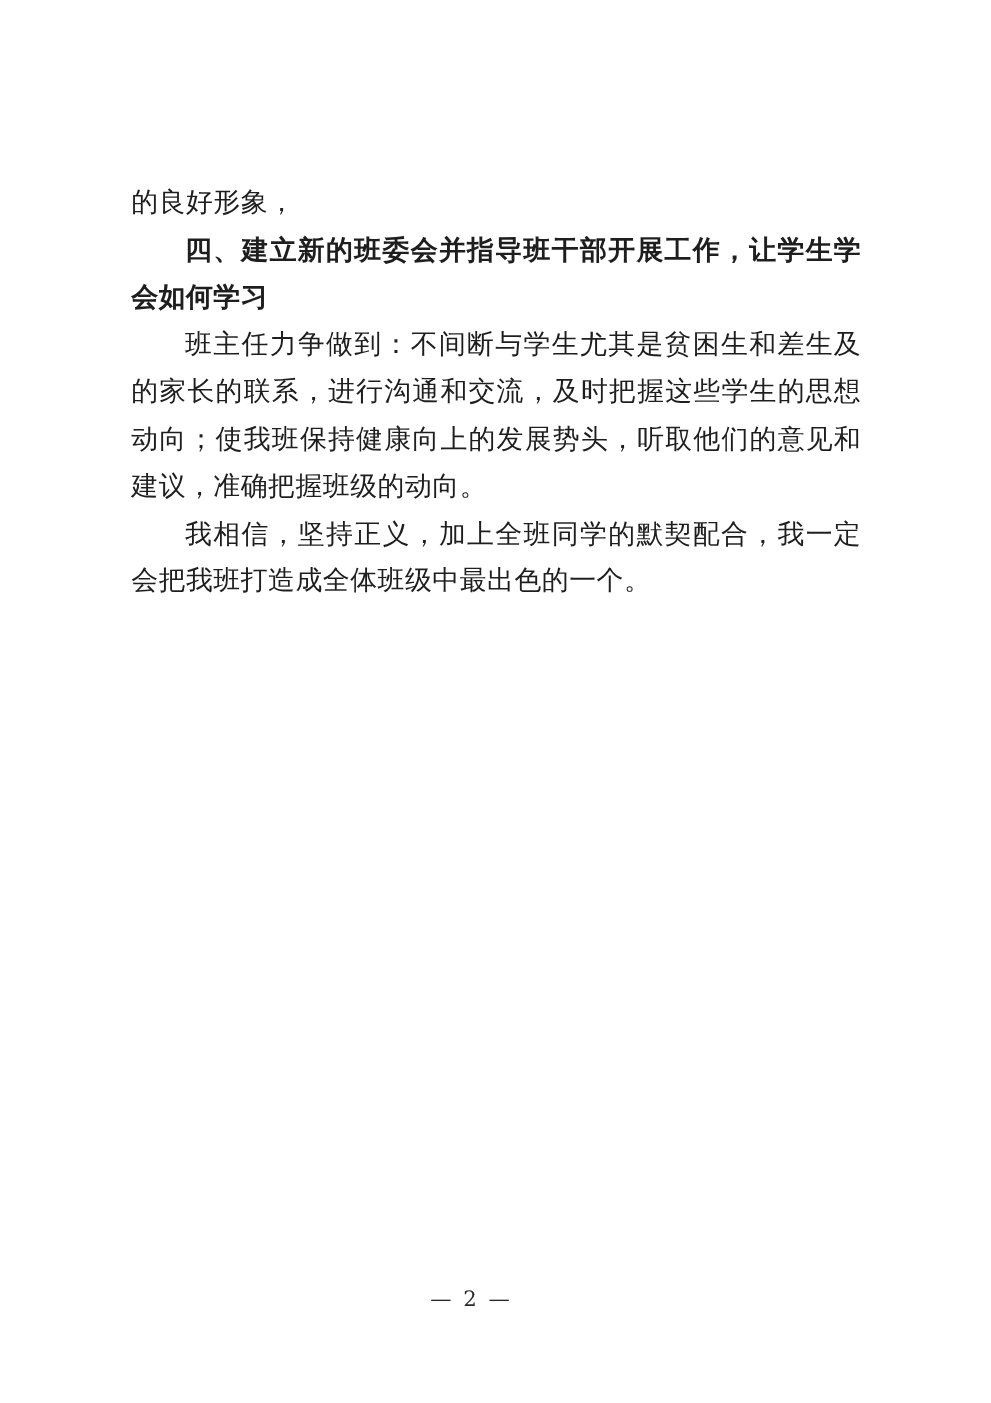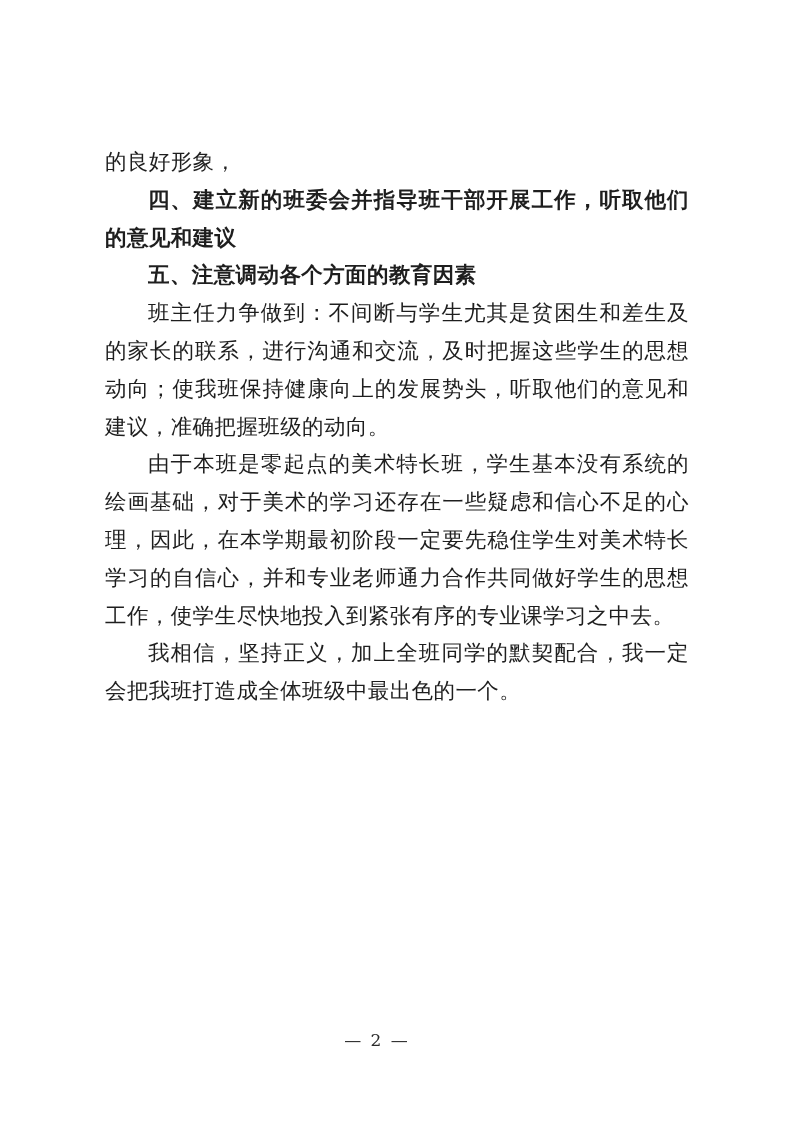--- a/index.html
+++ b/index.html
@@ -51,22 +51,20 @@
     font-family: "DejaVu Serif", "Liberation Serif", serif;
     letter-spacing: 2px;
   }
 </style>
 </head>
 <body>
 
 <div class="page">
   <div class="content">
     <p>的良好形象，</p>
-    <p class="heading indent">四、建立新的班委会并指导班干部开展工作，听取他们的意见和建议</p>
-    <p class="heading indent">五、注意调动各个方面的教育因素</p>
+    <p class="heading indent">四、建立新的班委会并指导班干部开展工作，让学生学会如何学习</p>
     <p class="indent">班主任力争做到：不间断与学生尤其是贫困生和差生及的家长的联系，进行沟通和交流，及时把握这些学生的思想动向；使我班保持健康向上的发展势头，听取他们的意见和建议，准确把握班级的动向。</p>
-    <p class="indent">由于本班是零起点的美术特长班，学生基本没有系统的绘画基础，对于美术的学习还存在一些疑虑和信心不足的心理，因此，在本学期最初阶段一定要先稳住学生对美术特长学习的自信心，并和专业老师通力合作共同做好学生的思想工作，使学生尽快地投入到紧张有序的专业课学习之中去。</p>
     <p class="indent">我相信，坚持正义，加上全班同学的默契配合，我一定会把我班打造成全体班级中最出色的一个。</p>
   </div>
   <div class="footer">
     <span>— 2 —</span>
   </div>
 </div>
 
 </body></html>

